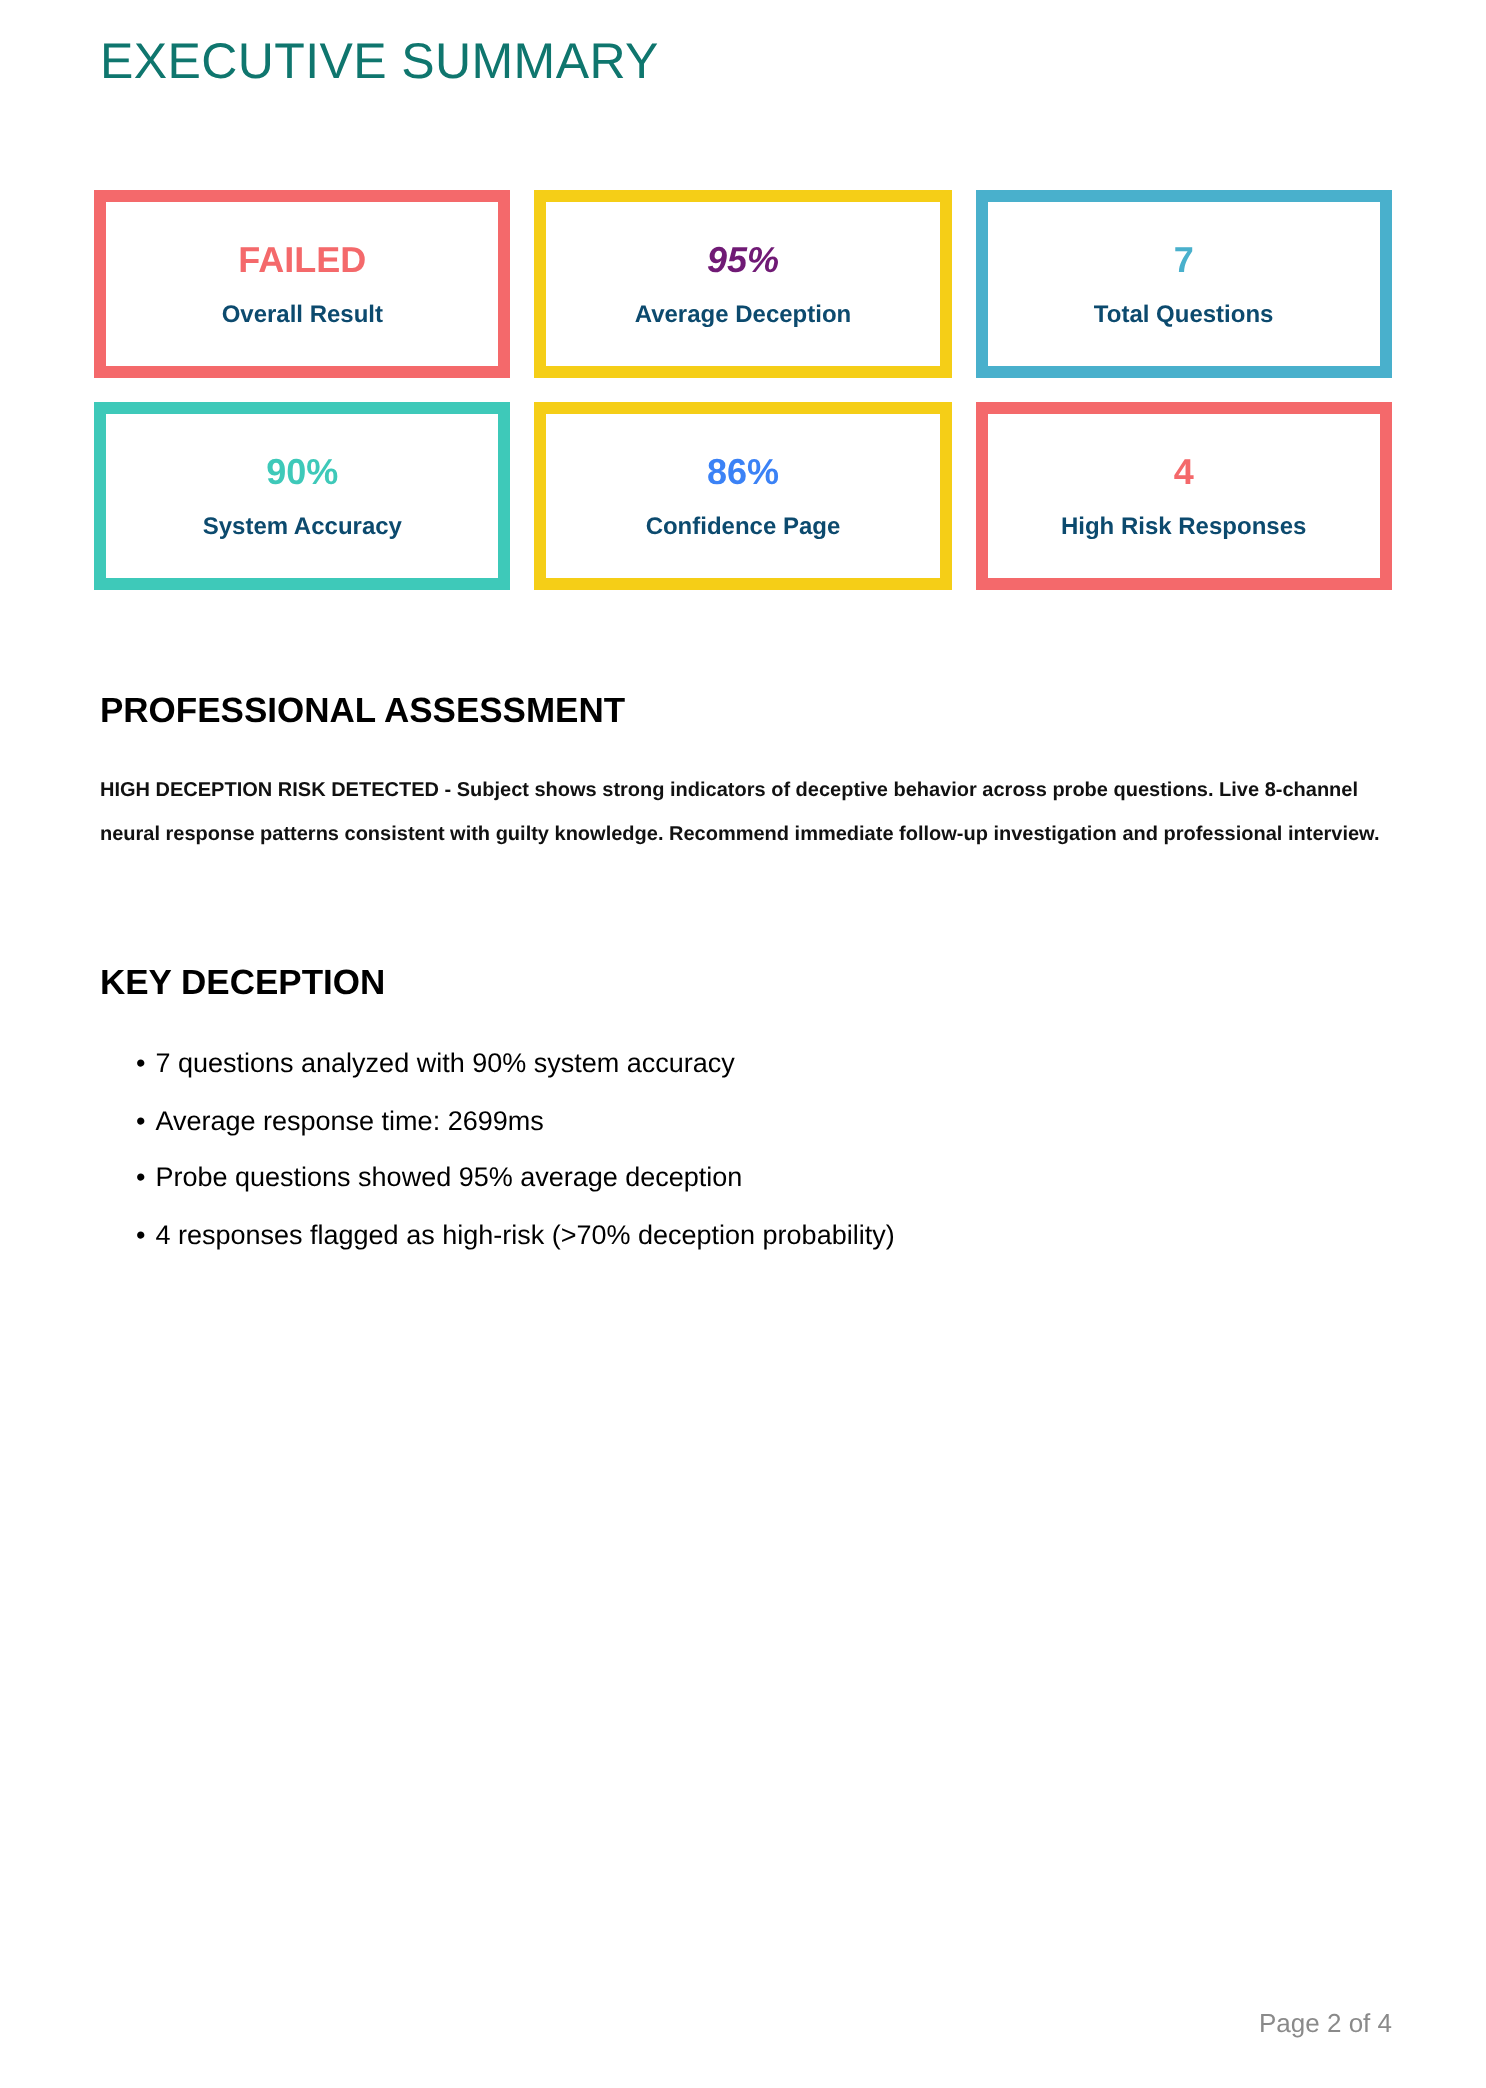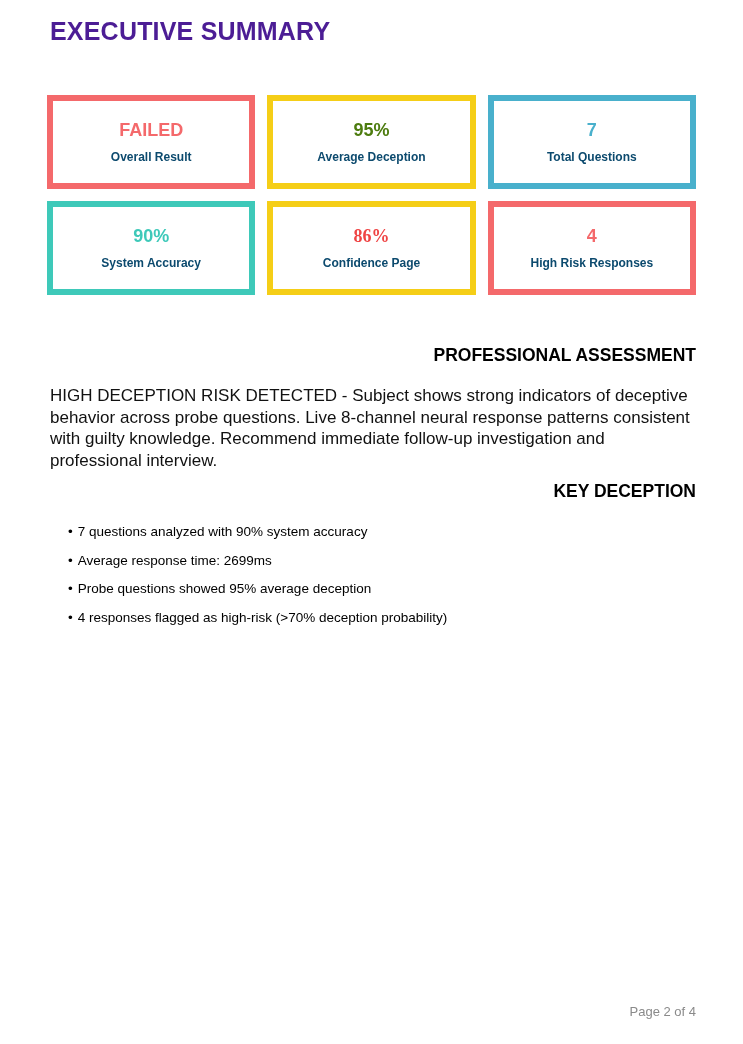--- a/index.html
+++ b/index.html
@@ -15,23 +15,23 @@
     font-family: "Liberation Sans", sans-serif;
     color: #000000;
     overflow: hidden;
   }
   .doc-title {
     position: absolute;
     left: 50px;
     top: 17px;
     margin: 0;
     font-size: 25px;
-    font-weight: bold;
+    font-weight: normal;
     letter-spacing: 0.2px;
-    color: #4c1d95;
+    color: #0f766e;
   }
   .cards-grid {
     position: absolute;
     left: 47px;
     top: 95px;
     width: 649px;
     display: grid;
     grid-template-columns: repeat(3, 1fr);
     column-gap: 12px;
     row-gap: 12px;
@@ -63,26 +63,25 @@
     left: 50px;
     width: 646px;
   }
   .section-assessment { top: 345px; }
   .section-findings   { top: 481px; }
   .section-heading {
     margin: 0;
     font-size: 17.5px;
     font-weight: bold;
     color: #000000;
-    text-align: right;
   }
   .assessment-body {
     margin: 19px 0 0 0;
-    font-size: 17px;
-    font-weight: normal;
+    font-size: 10px;
+    font-weight: bold;
     line-height: 21.5px;
     color: #111111;
   }
   .findings-list {
     list-style: none;
     margin: 22px 0 0 0;
     padding: 0 0 0 18px;
   }
   .findings-list li {
     font-size: 13.5px;
@@ -111,36 +110,36 @@
   <h1 class="doc-title">EXECUTIVE SUMMARY</h1>
 
   <div class="cards-grid">
 
     <div class="stat-card" style="border-color: rgb(244, 105, 107);">
       <div class="stat-value" style="color: rgb(244, 105, 107);">FAILED</div>
       <div class="stat-label">Overall Result</div>
     </div>
 
     <div class="stat-card" style="border-color: rgb(245, 206, 23);">
-      <div class="stat-value" style="color: #4d7c0f;">95%</div>
+      <div class="stat-value" style="color: #701a75; font-style: italic;">95%</div>
       <div class="stat-label">Average Deception</div>
     </div>
 
     <div class="stat-card" style="border-color: rgb(73, 176, 204);">
       <div class="stat-value" style="color: rgb(73, 176, 204);">7</div>
       <div class="stat-label">Total Questions</div>
     </div>
 
     <div class="stat-card" style="border-color: rgb(62, 201, 185);">
       <div class="stat-value" style="color: rgb(62, 201, 185);">90%</div>
       <div class="stat-label">System Accuracy</div>
     </div>
 
     <div class="stat-card" style="border-color: rgb(245, 206, 23);">
-      <div class="stat-value" style="color: #ef4444; font-family: Liberation Serif, serif;">86%</div>
+      <div class="stat-value" style="color: #3b82f6;">86%</div>
       <div class="stat-label">Confidence Page</div>
     </div>
 
     <div class="stat-card" style="border-color: rgb(244, 105, 107);">
       <div class="stat-value" style="color: rgb(244, 105, 107);">4</div>
       <div class="stat-label">High Risk Responses</div>
     </div>
 
   </div>
 

